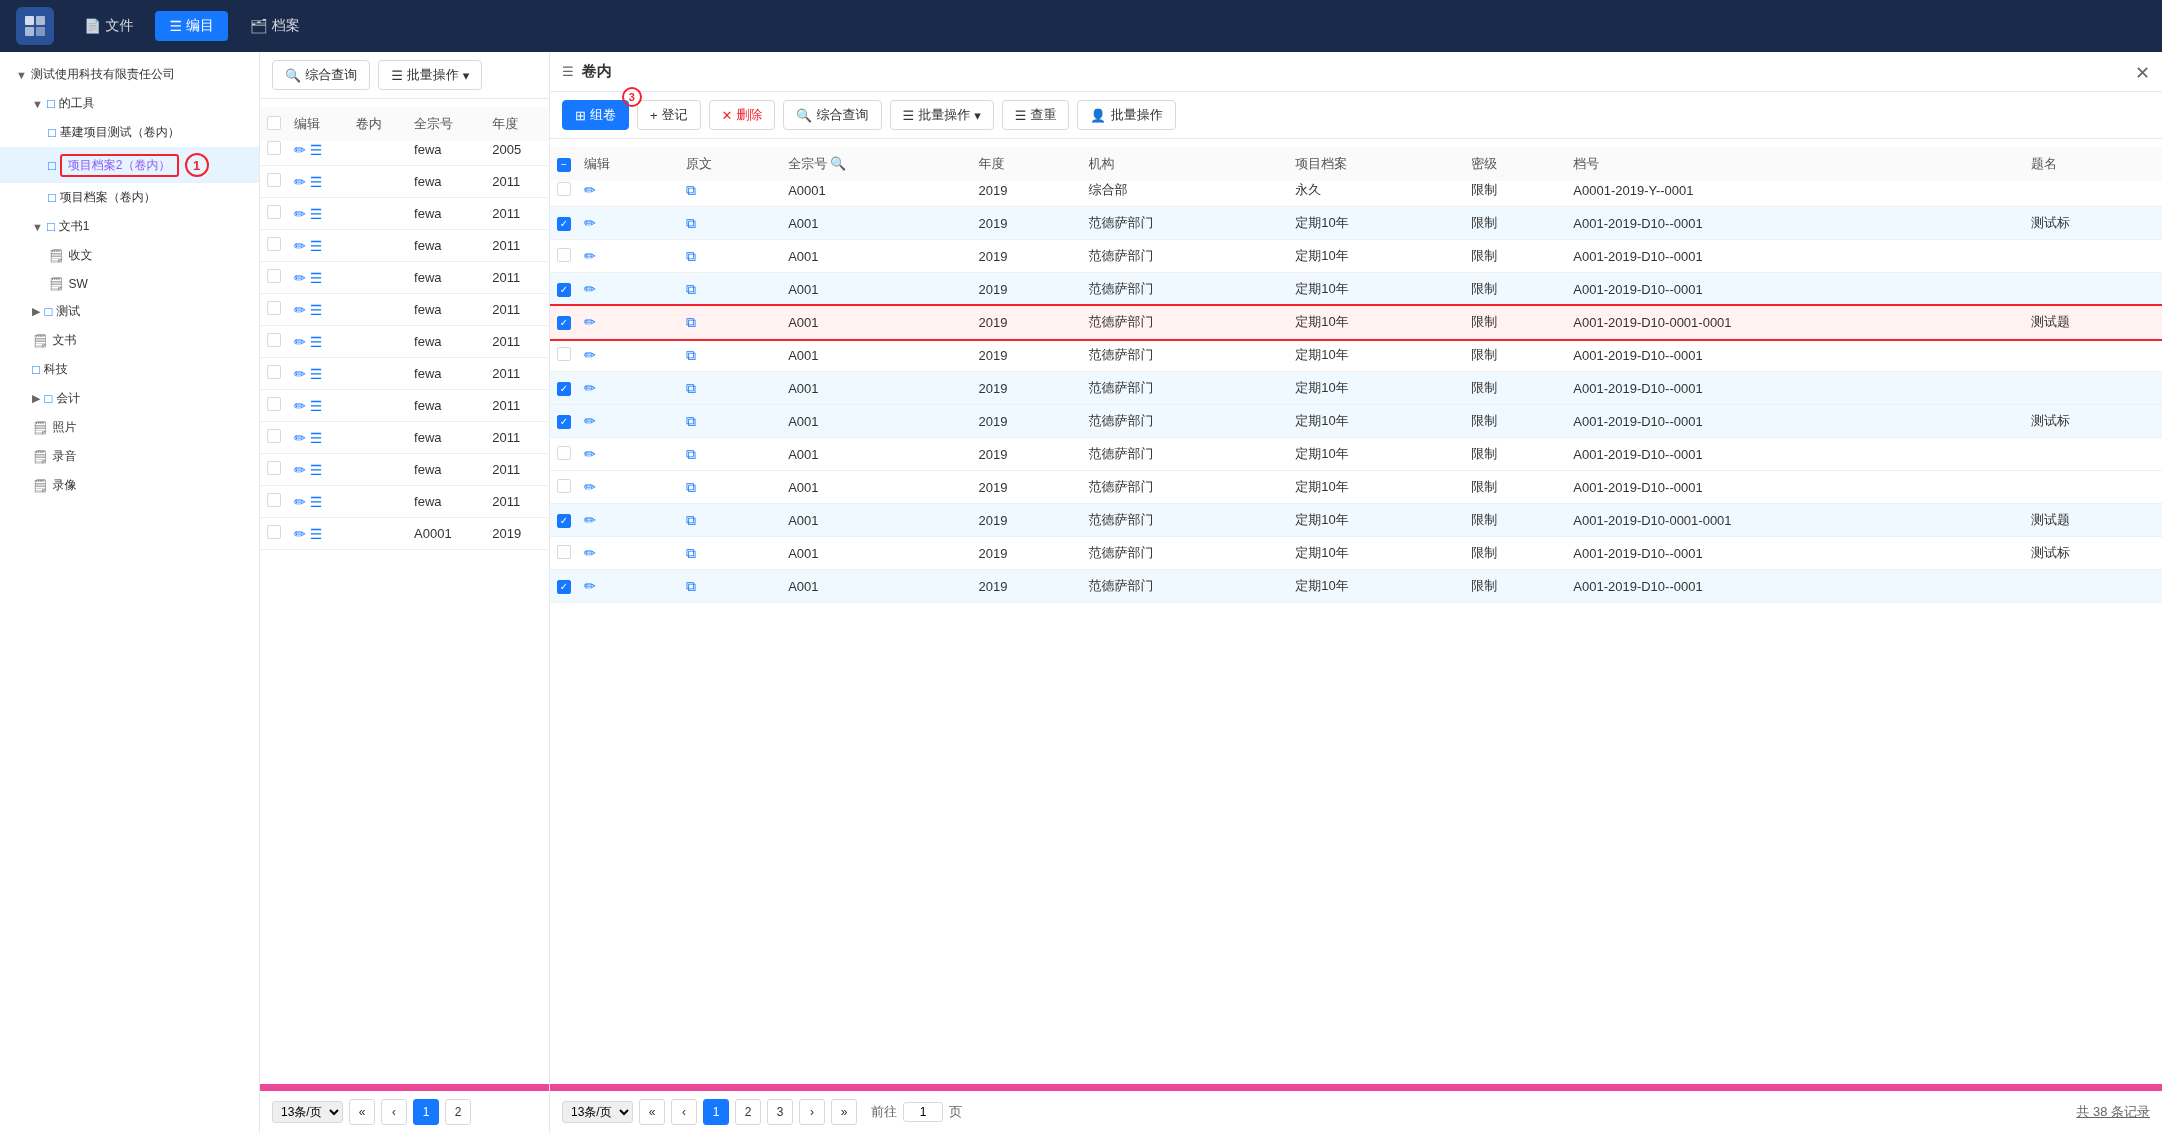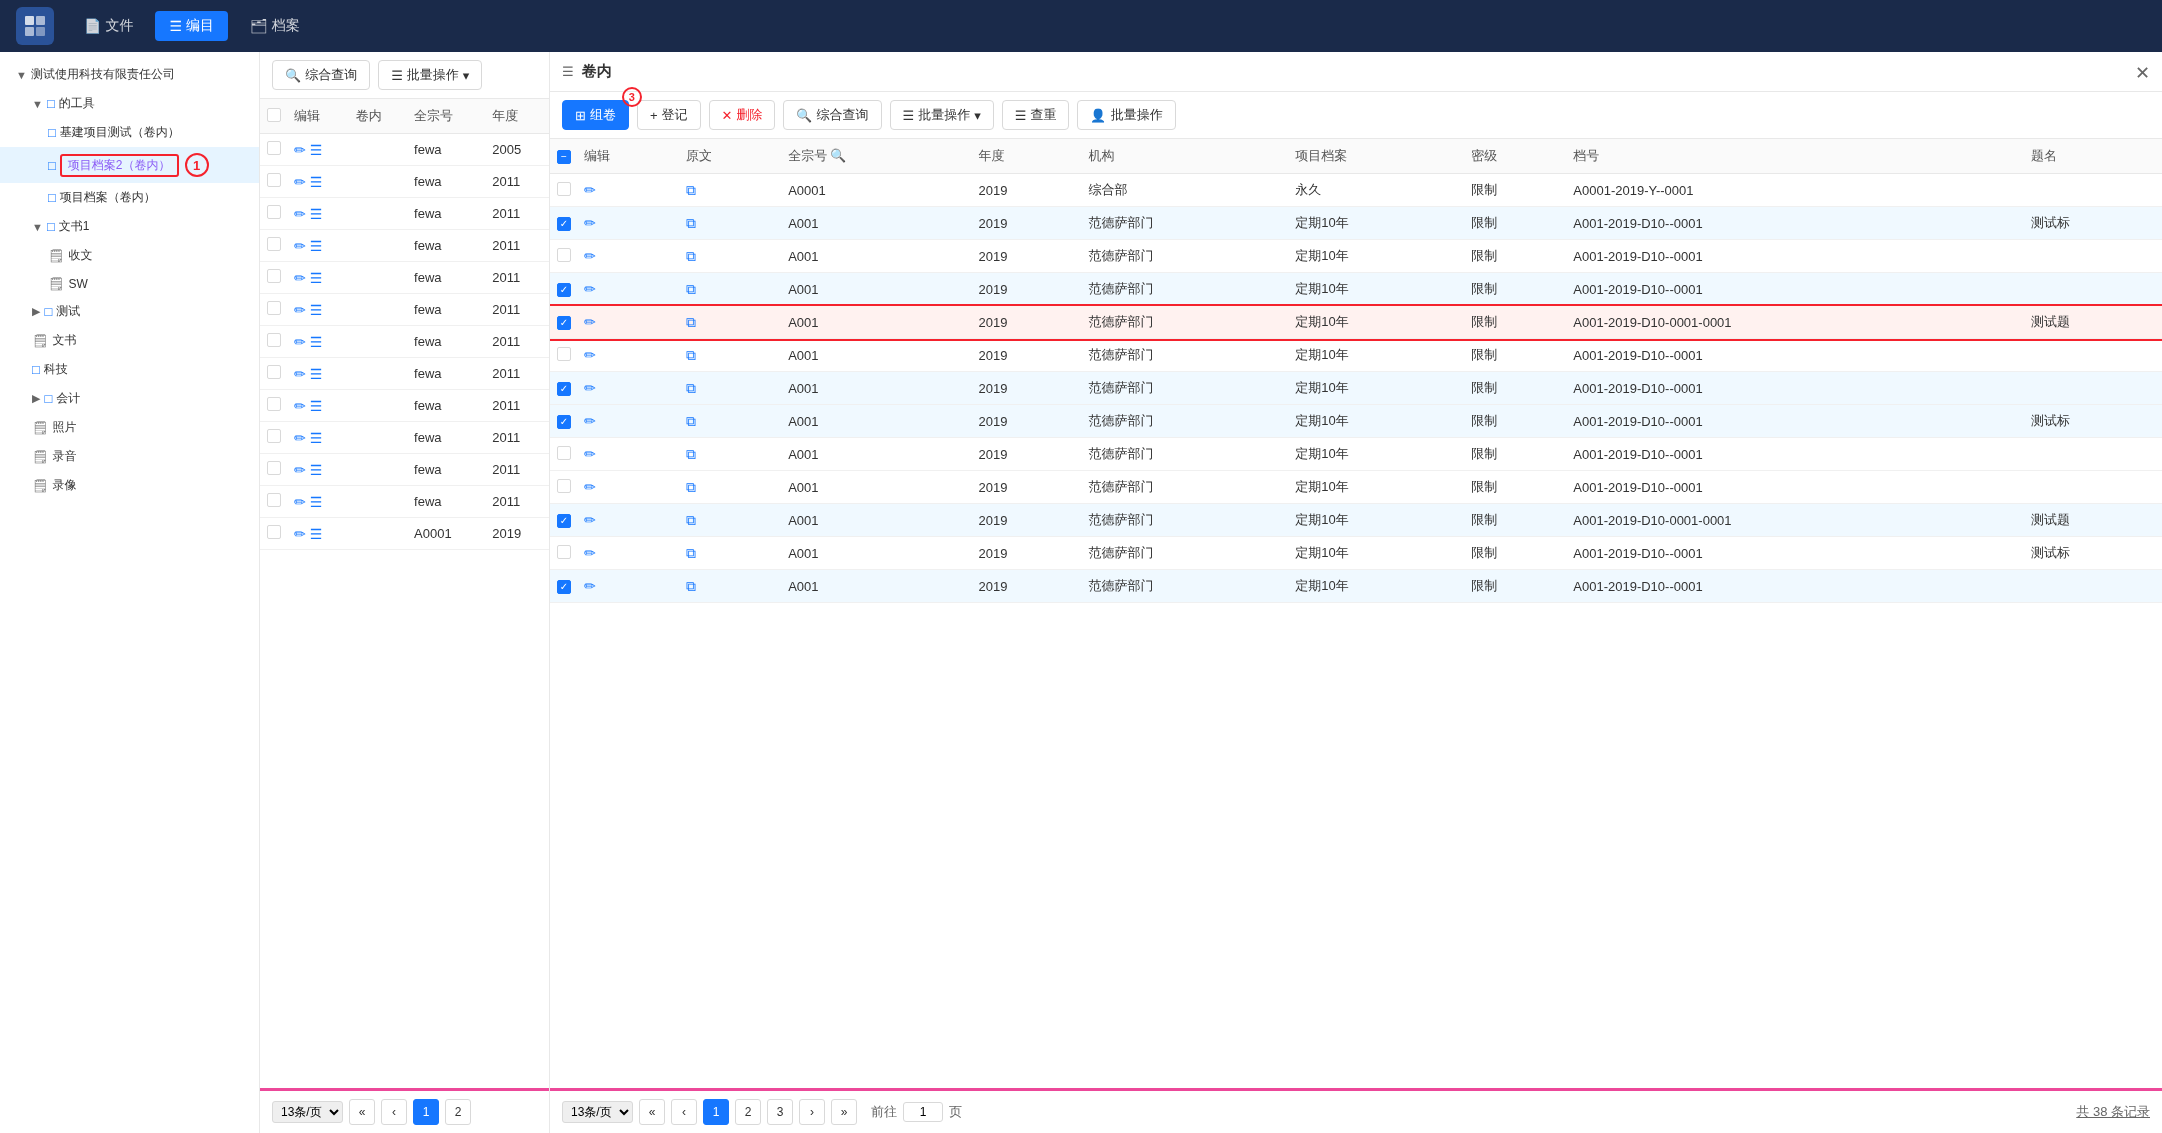--- a/index.html
+++ b/index.html
@@ -44,32 +44,32 @@
 
     
     .toolbar { display: flex; align-items: center; padding: 8px 12px; border-bottom: 1px solid #e8e8e8; gap: 8px; flex-shrink: 0; flex-wrap: wrap; }
     .btn { display: inline-flex; align-items: center; gap: 4px; padding: 5px 12px; border-radius: 4px; cursor: pointer; font-size: 13px; border: 1px solid #d9d9d9; background: white; color: #333; white-space: nowrap; }
     .btn.primary { background: #1677ff; color: white; border-color: #1677ff; }
     .btn.danger { color: #f5222d; border-color: #d9d9d9; }
 
     
     .table-container { flex: 1; overflow: auto; }
     table { width: 100%; border-collapse: collapse; font-size: 13px; }
-    thead th { background: #fafafa; border-bottom: 1px solid #e8e8e8; padding: 8px 6px; text-align: left; font-weight: 500; color: #555; white-space: nowrap; position: sticky; top: 0; z-index: 1; }
+    thead th { background: #fafafa; border-bottom: 1px solid #e8e8e8; padding: 8px 6px; text-align: left; font-weight: 500; color: #555; white-space: nowrap; position: sticky; top: 8px; z-index: 1; }
     tbody tr { border-bottom: 1px solid #f0f0f0; }
     td { padding: 7px 6px; vertical-align: middle; white-space: nowrap; }
     .cell-actions { display: flex; gap: 4px; align-items: center; }
     .action-icon { color: #1677ff; cursor: pointer; font-size: 14px; }
     .check-cell { width: 28px; text-align: center; }
     .check-box { width: 14px; height: 14px; border: 1px solid #d9d9d9; border-radius: 2px; display: inline-flex; align-items: center; justify-content: center; cursor: pointer; background: white; }
     .check-box.checked { background: #1677ff; border-color: #1677ff; color: white; font-size: 10px; }
     .check-box.partial { background: #1677ff; border-color: #1677ff; color: white; font-size: 10px; }
 
     
-    .pagination { display: flex; align-items: center; padding: 8px 12px; border-top: 3px solid #ec4899; gap: 6px; flex-shrink: 0; font-size: 13px; }
+    .pagination { display: flex; align-items: center; padding: 8px 12px; border-top: 7px solid #ec4899; gap: 6px; flex-shrink: 0; font-size: 13px; }
     .page-btn { display: inline-flex; align-items: center; justify-content: center; width: 26px; height: 26px; border: 1px solid #d9d9d9; border-radius: 3px; cursor: pointer; background: white; color: #333; font-size: 12px; }
     .page-btn.active { background: #1677ff; color: white; border-color: #1677ff; }
     .page-select { display: flex; align-items: center; gap: 4px; }
     .page-select select { border: 1px solid #d9d9d9; border-radius: 3px; padding: 2px 4px; font-size: 12px; }
     .page-info { color: #666; margin-left: auto; text-decoration: underline; }
     .page-input { width: 40px; border: 1px solid #d9d9d9; border-radius: 3px; padding: 2px 4px; font-size: 12px; text-align: center; }
 
     
     .close-btn { position: absolute; top: 10px; right: 12px; cursor: pointer; font-size: 18px; color: #666; }
 

